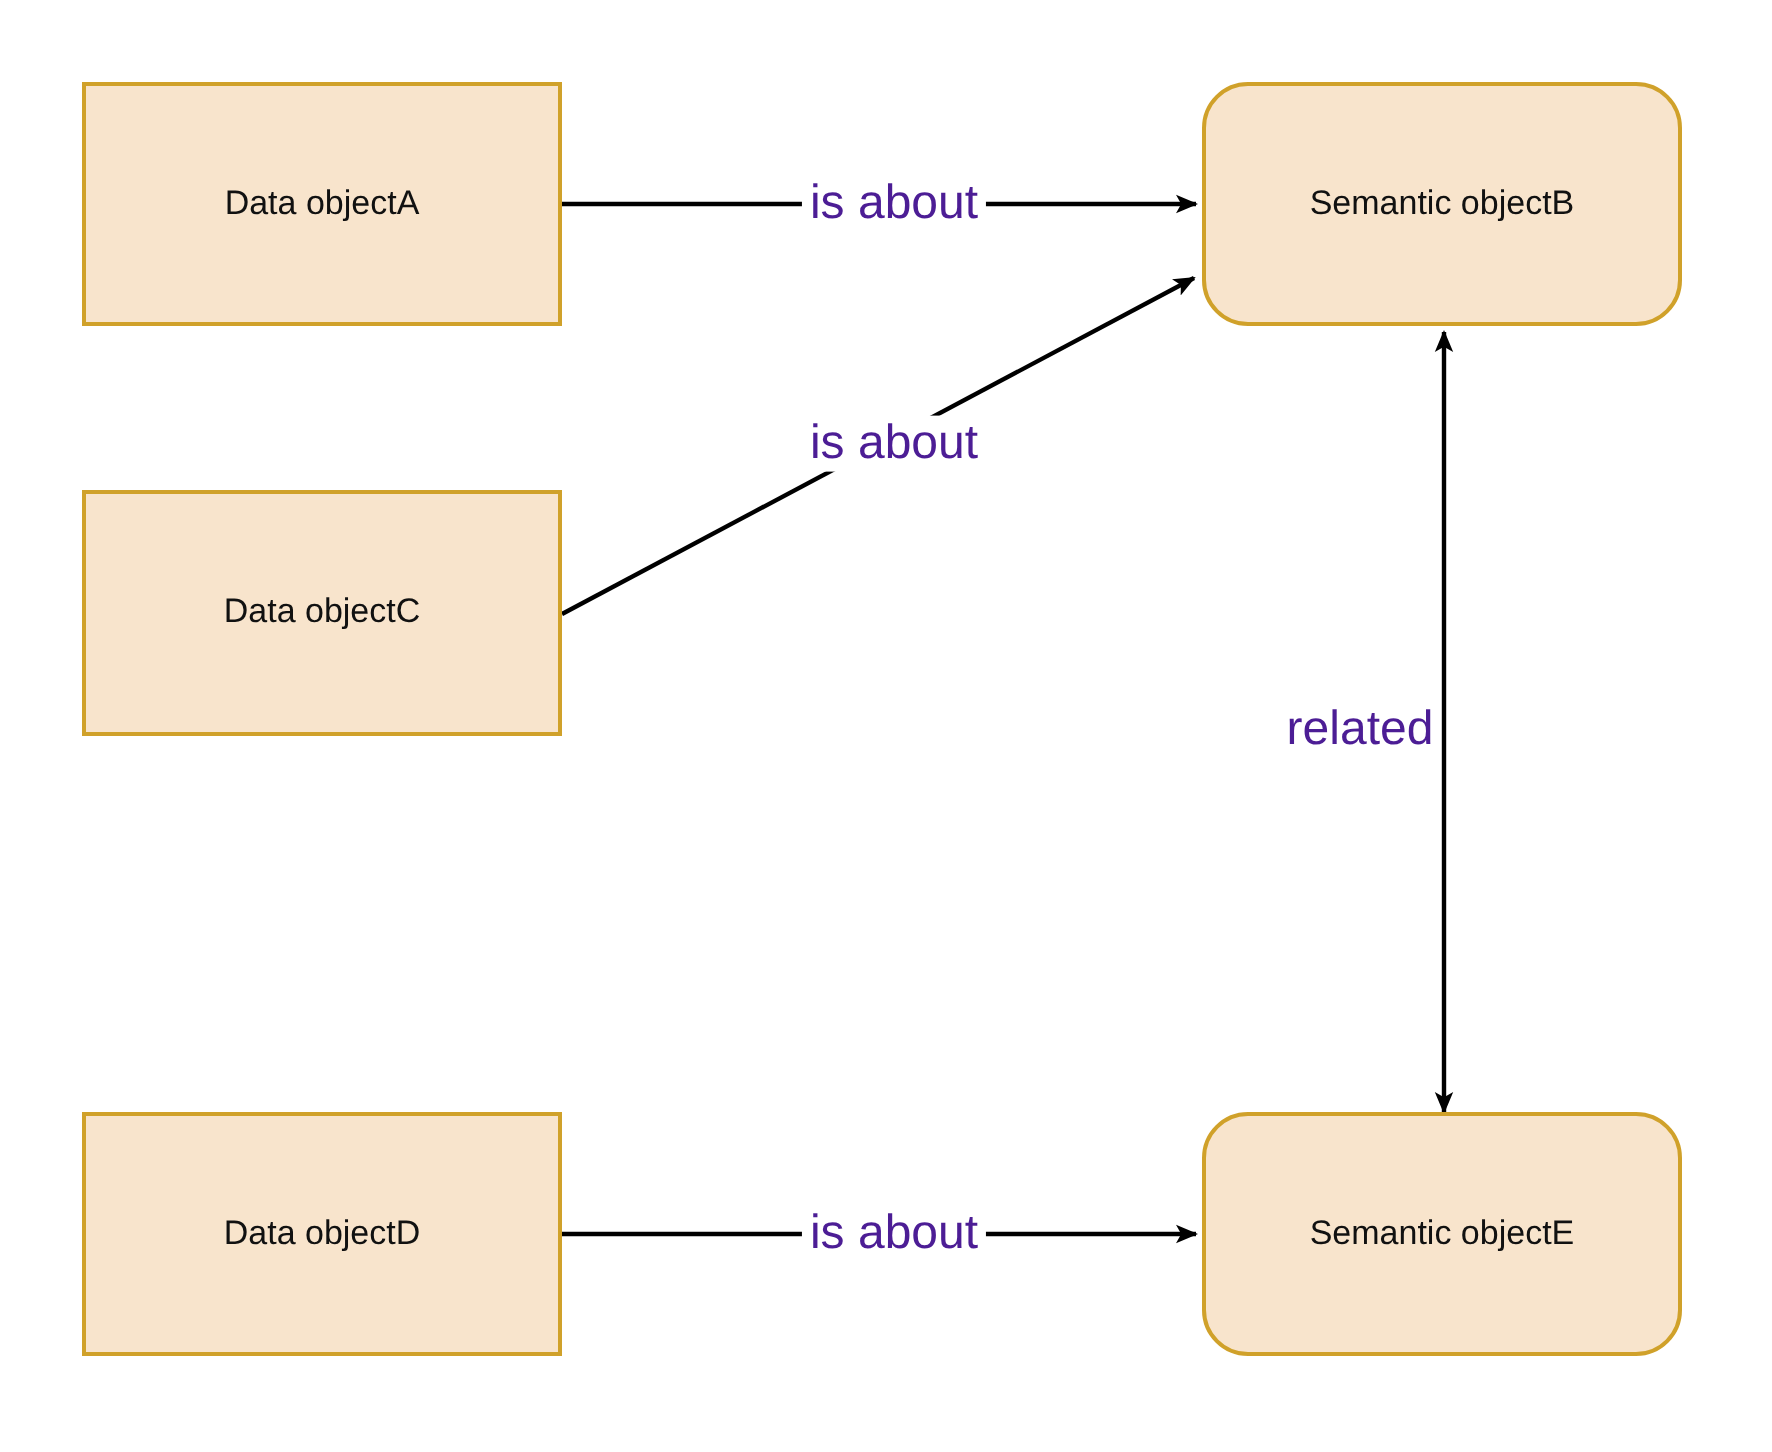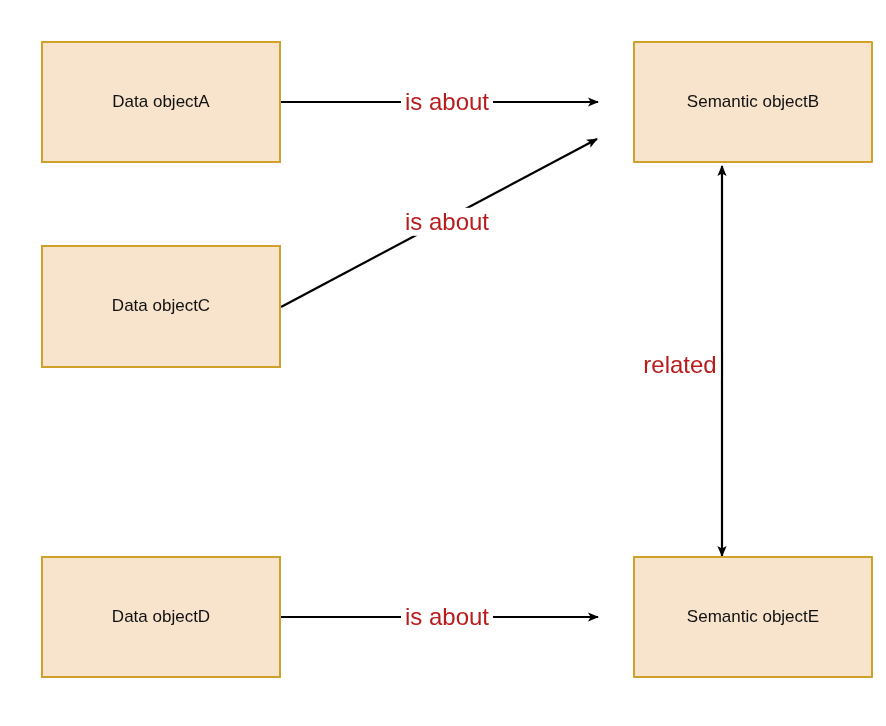--- a/index.html
+++ b/index.html
@@ -31,30 +31,29 @@
     align-items: center;
     justify-content: center;
     color: #111111;
     font-size: 17px;
     line-height: 1.30;
     font-family: "Liberation Sans", sans-serif;
     text-align: center;
     white-space: pre;
   }
   .node.rounded {
-    border-radius: 1px;
-    margin-left: 32px;
+    border-radius: 23px;
   }
   .node .node-line {
     display: block;
   }
   .edge-label {
     position: absolute;
     background: #ffffff;
-    color: #b91c1c;
+    color: #4c1d95;
     font-size: 24px;
     line-height: 1.1;
     font-family: "Liberation Sans", sans-serif;
     white-space: nowrap;
     transform: translate(-50%, -50%);
     padding: 1px 4px;
     text-align: center;
   }
 </style>
 </head>

